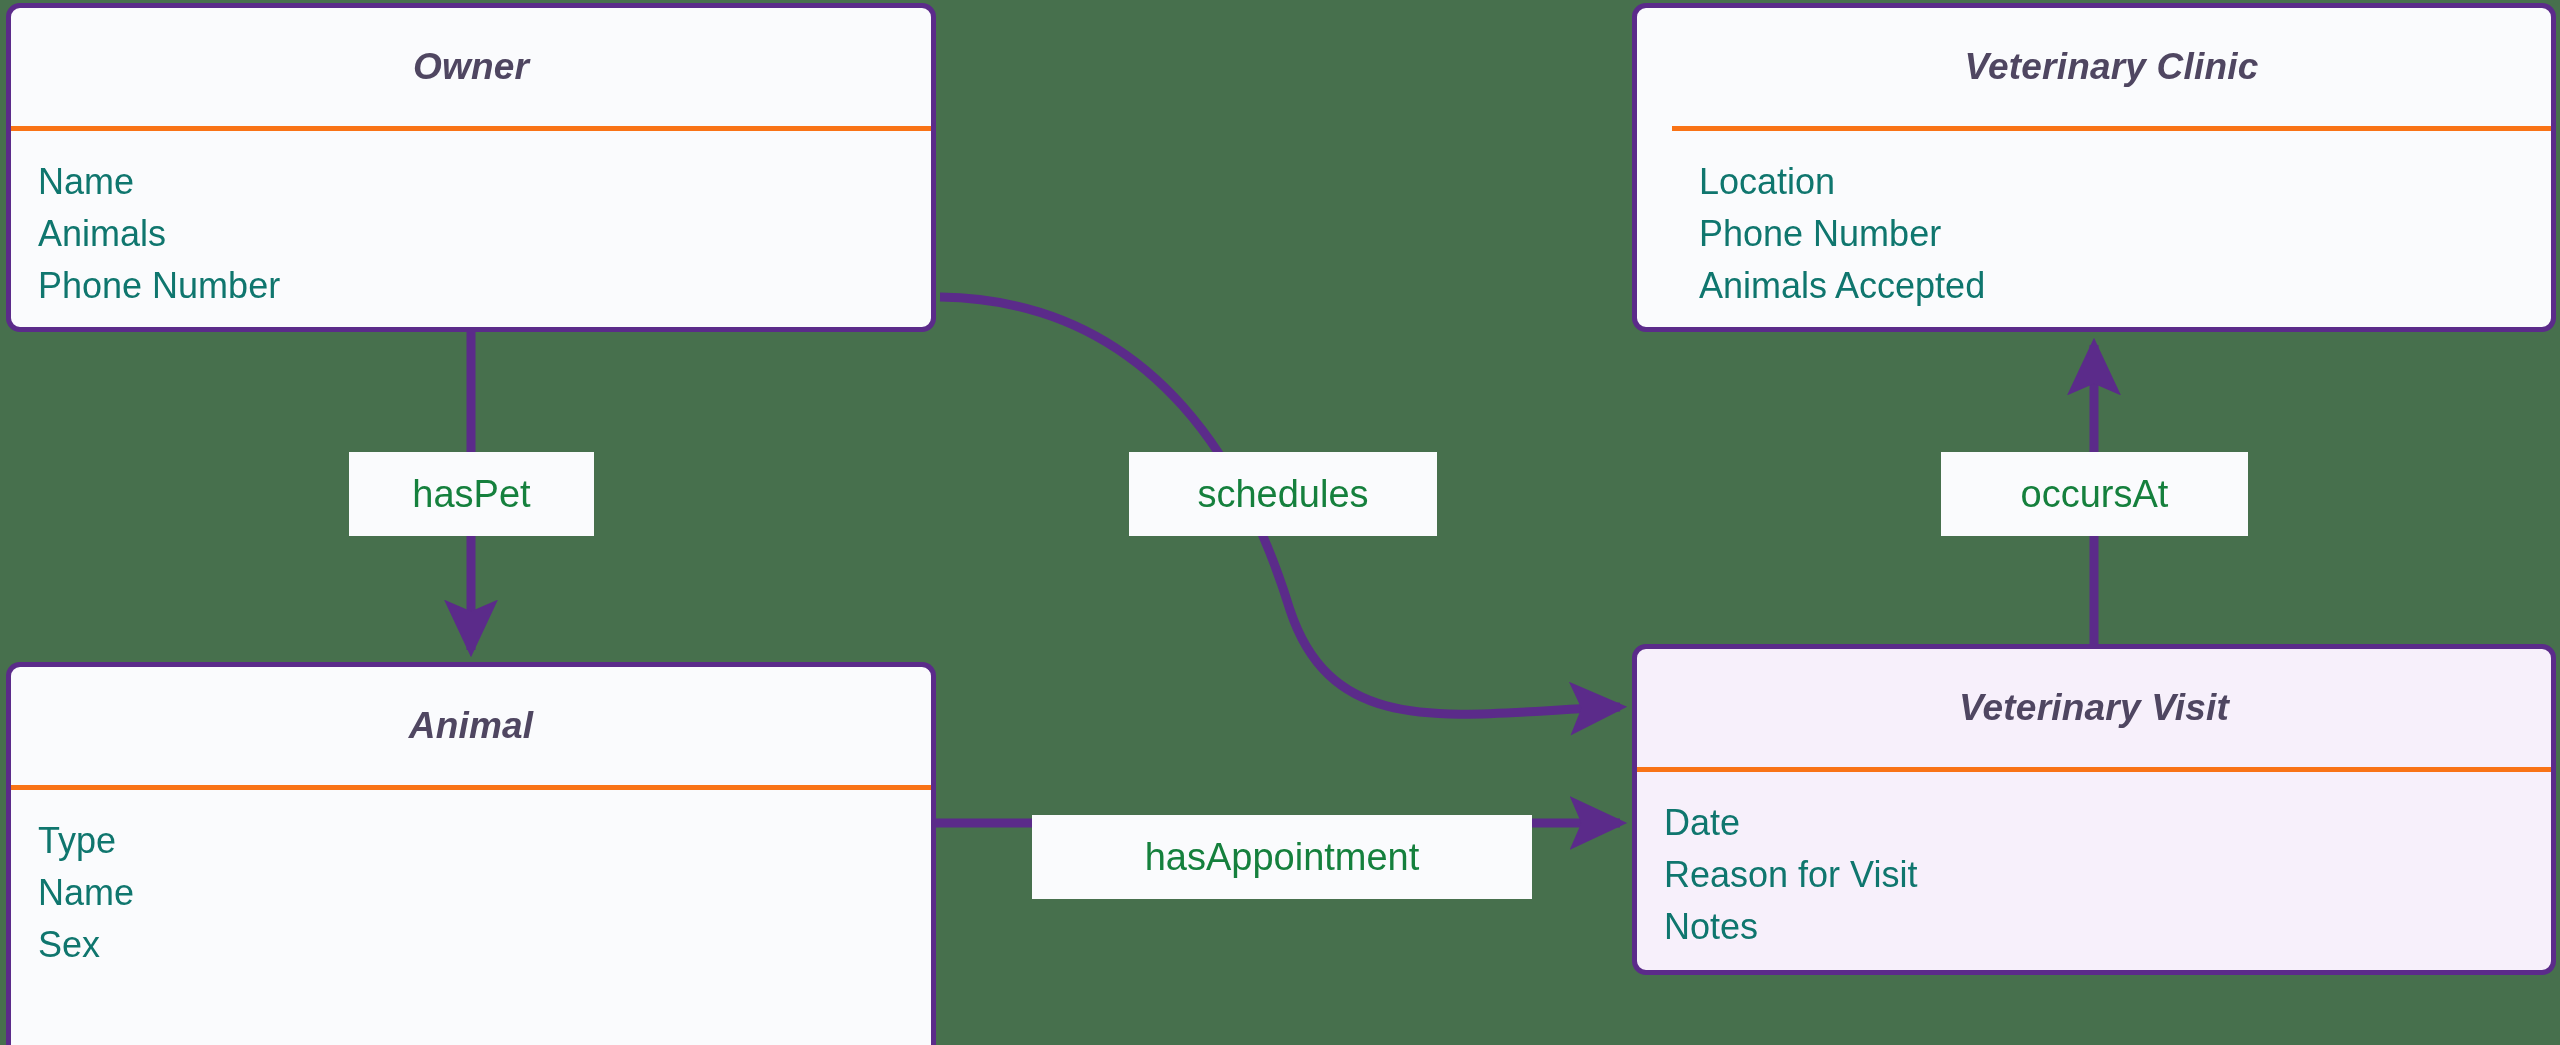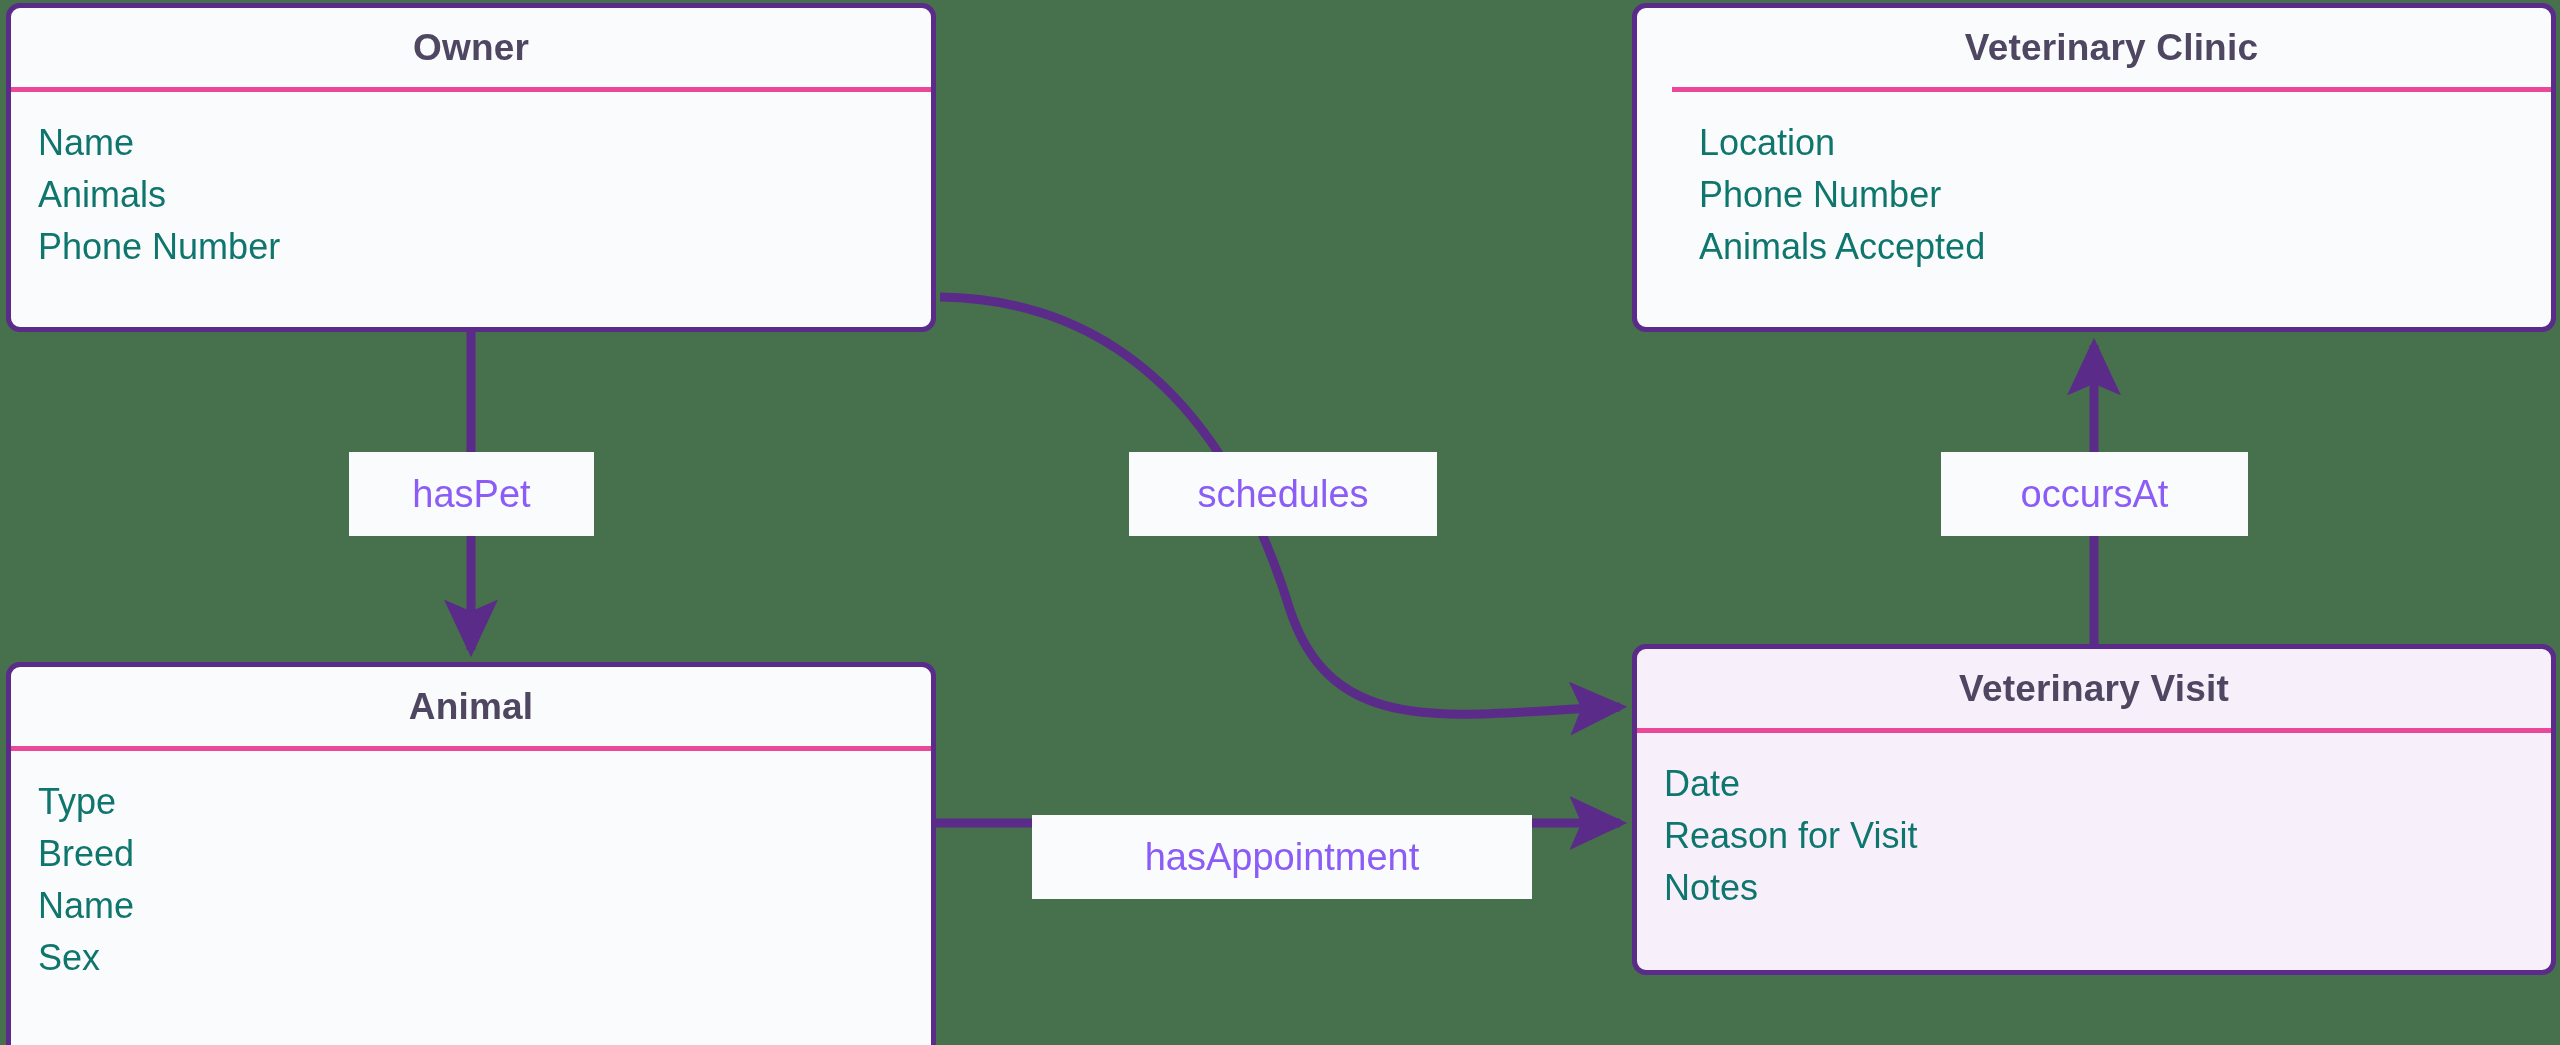--- a/index.html
+++ b/index.html
@@ -24,26 +24,27 @@
     border: 5px solid #5b2b8a;
     border-radius: 14px;
     background: #fafbfd;
     overflow: hidden;
     z-index: 3;
   }
   .entity.tinted {
     background: #f7f0fb;
   }
   .entity-header {
-    height: 84px;
+    height: 123px;
     box-sizing: border-box;
     display: flex;
     align-items: center;
     justify-content: center;
-    border-bottom: 5px solid #ec4899;
+    border-bottom: 5px solid #f97316;
+    font-style: italic;
   }
   .entity-title {
     font-size: 37px;
     font-weight: bold;
     color: #4f4661;
     letter-spacing: 0.2px;
     white-space: nowrap;
   }
   .entity-body {
     padding: 25px 0 0 27px;
@@ -61,21 +62,21 @@
     box-sizing: border-box;
     background: #fafbfd;
     display: flex;
     align-items: center;
     justify-content: center;
     z-index: 6;
     height: 84px;
   }
   .rel-label span {
     font-size: 38px;
-    color: #8b5cf6;
+    color: #15803d;
     white-space: nowrap;
   }
 
   
   #edges {
     position: absolute;
     left: 0;
     top: 0;
     width: 2560px;
     height: 1045px;
@@ -125,21 +126,20 @@
       <div class="attr">Animals Accepted</div>
     </div>
   </div>
 
   <div class="entity" style="left:6px; top:662px; width:930px; height:383px; border-bottom:none; border-bottom-left-radius:0; border-bottom-right-radius:0;">
     <div class="entity-header">
       <div class="entity-title">Animal</div>
     </div>
     <div class="entity-body">
       <div class="attr">Type</div>
-      <div class="attr">Breed</div>
       <div class="attr">Name</div>
       <div class="attr">Sex</div>
     </div>
   </div>
 
   <div class="entity tinted" style="left:1632px; top:644px; width:924px; height:331px;">
     <div class="entity-header">
       <div class="entity-title">Veterinary Visit</div>
     </div>
     <div class="entity-body">

